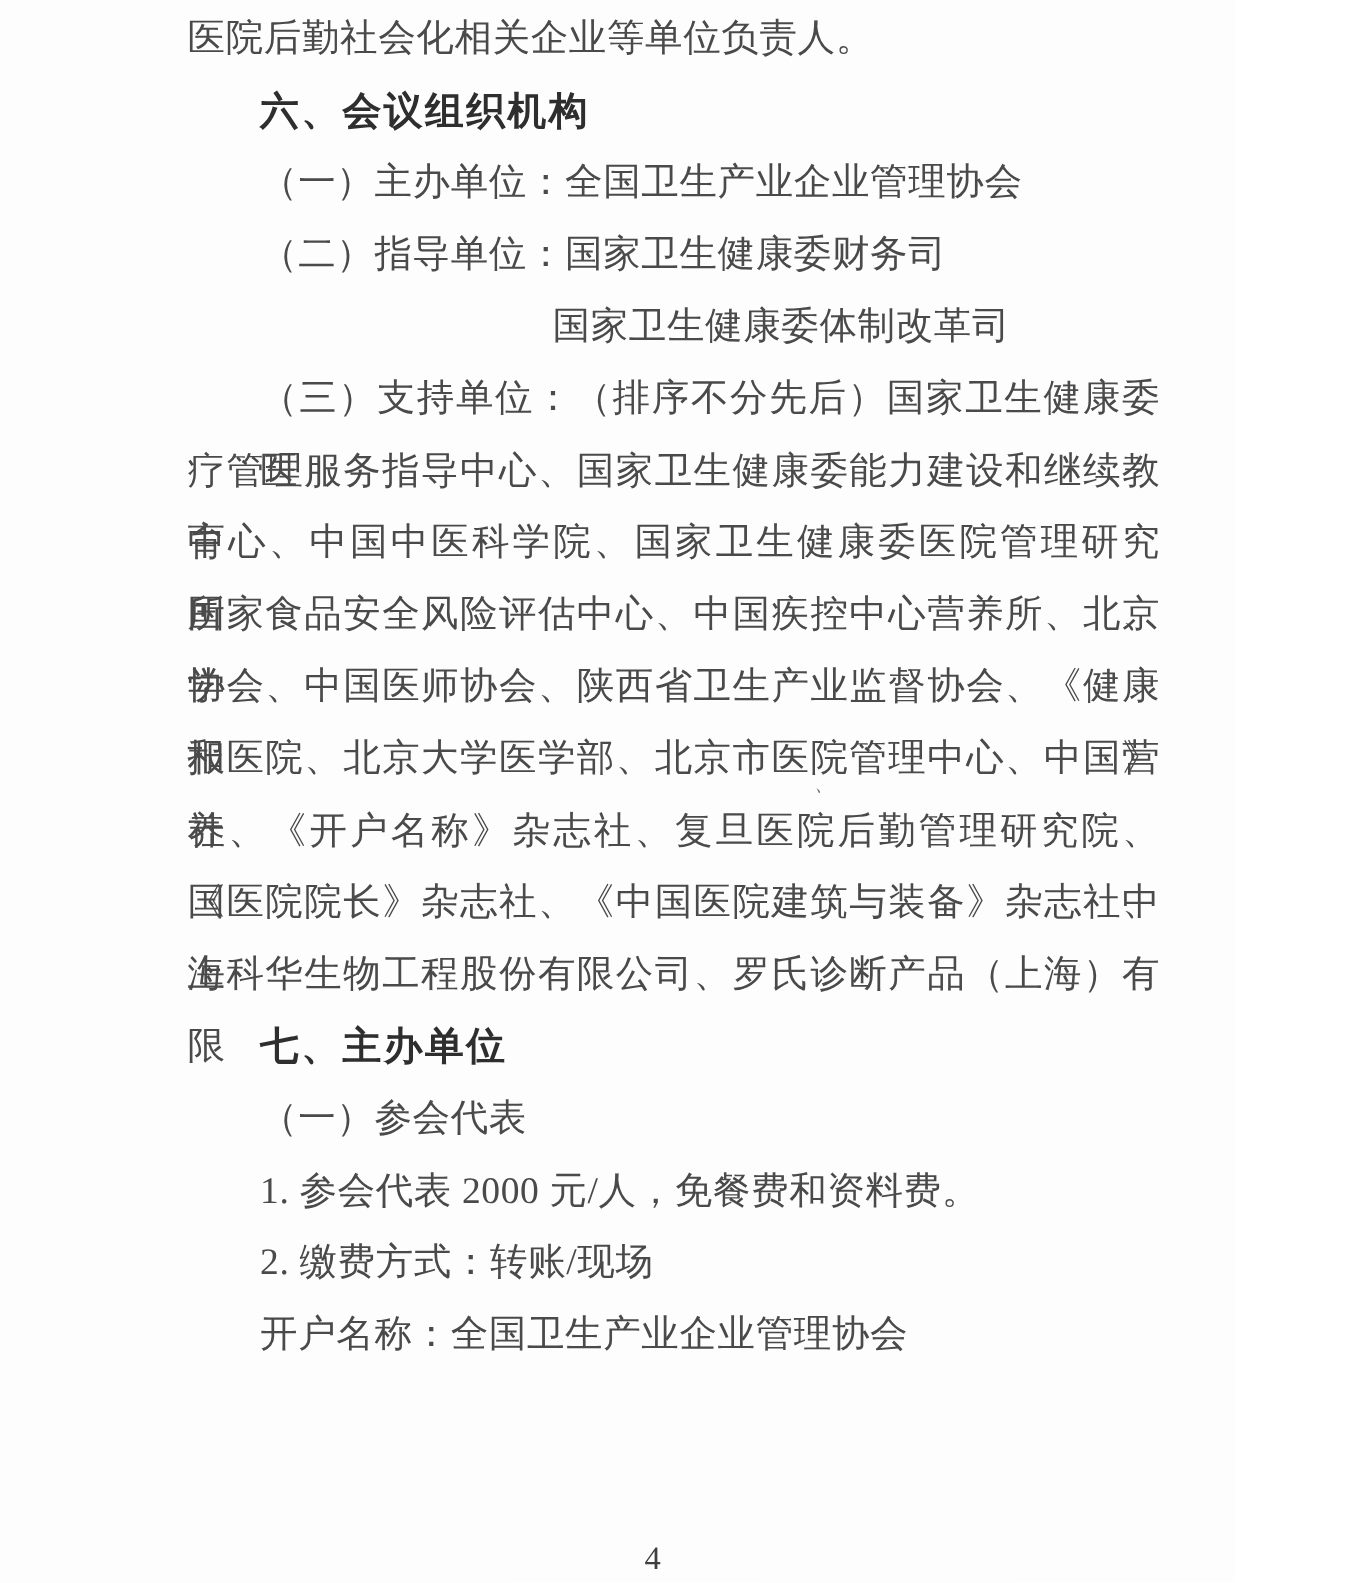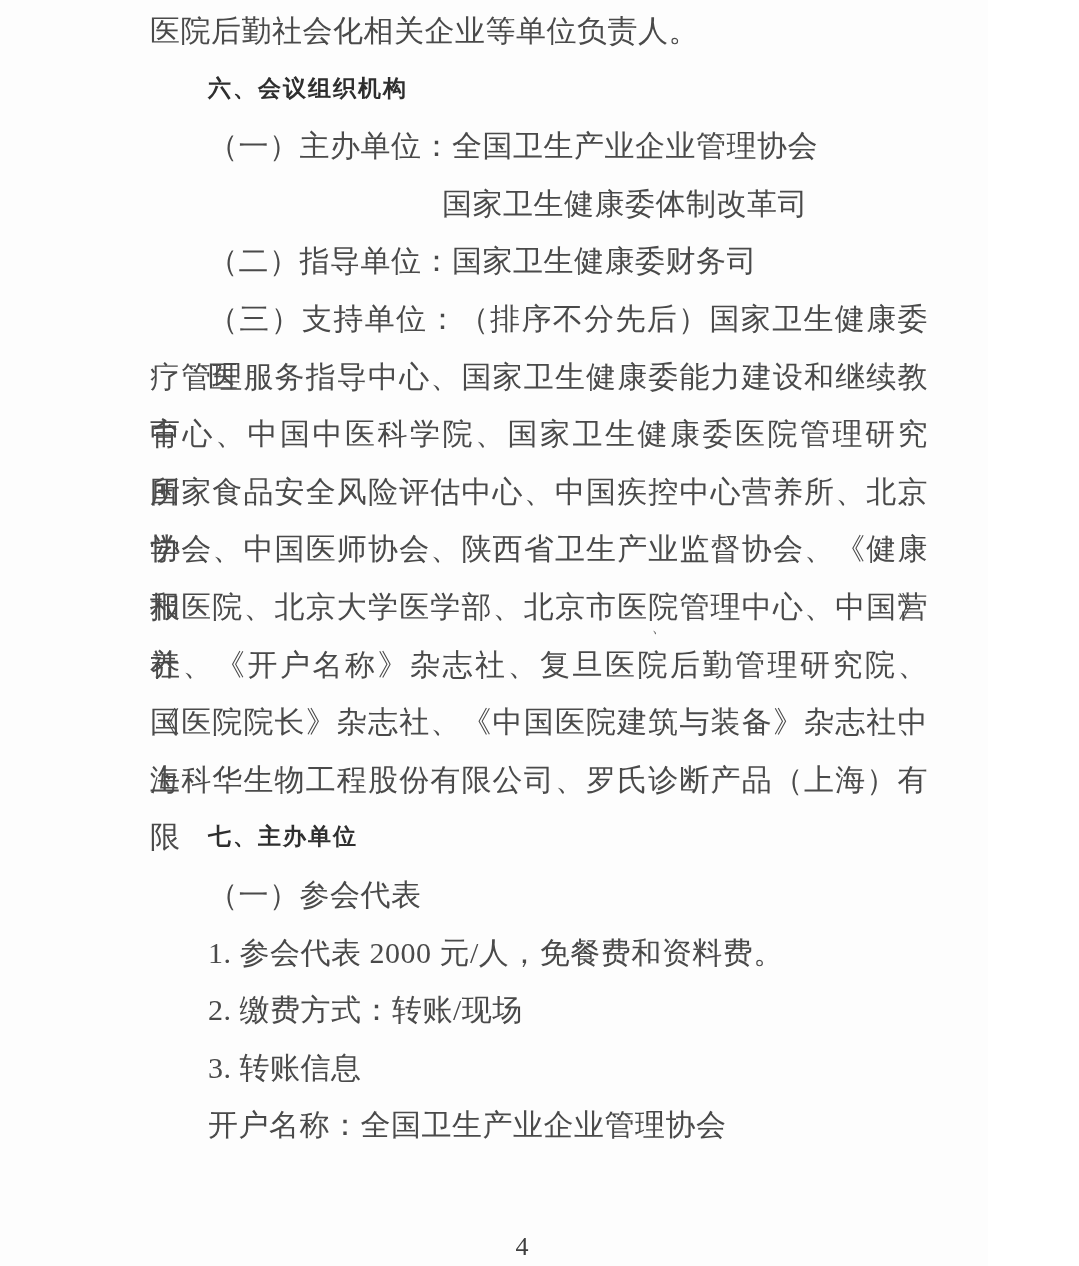--- a/index.html
+++ b/index.html
@@ -25,21 +25,21 @@
   .line {
     height: 57.6px;
     line-height: 57.6px;
     font-size: 30px;
     letter-spacing: 0.5px;
     white-space: pre;
     color: #4a4a4a;
   }
   .line.heading {
     font-weight: bold;
-    font-size: 23px;
+    font-size: 31px;
     color: #2e2e2e;
     letter-spacing: 2px;
   }
   .line.indent-first { padding-left: 58px; }
   .line.indent-deep  { padding-left: 292px; }
   .line.justify {
     white-space: normal;
     text-align: justify;
     text-align-last: justify;
     text-justify: inter-character;
@@ -64,33 +64,32 @@
   }
 </style>
 </head>
 <body>
 
 <div class="page">
   <div class="lines">
       <div class="line body indent-none">医院后勤社会化相关企业等单位负责人。</div>
       <div class="line heading indent-first">六、会议组织机构</div>
       <div class="line body indent-first">（一）主办单位：全国卫生产业企业管理协会</div>
+      <div class="line body indent-first">（二）指导单位：国家卫生健康委财务司</div>
       <div class="line body indent-deep">国家卫生健康委体制改革司</div>
-      <div class="line body indent-first">（二）指导单位：国家卫生健康委财务司</div>
       <div class="line body indent-first justify">（三）支持单位：（排序不分先后）国家卫生健康委医</div>
       <div class="line body indent-none justify">疗管理服务指导中心、国家卫生健康委能力建设和继续教育</div>
       <div class="line body indent-none justify">中心、中国中医科学院、国家卫生健康委医院管理研究所、</div>
       <div class="line body indent-none justify">国家食品安全风险评估中心、中国疾控中心营养所、北京协</div>
       <div class="line body indent-none justify">学会、中国医师协会、陕西省卫生产业监督协会、《健康报》</div>
       <div class="line body indent-none justify">和医院、北京大学医学部、北京市医院管理中心、中国营养</div>
       <div class="line body indent-none justify">社、《开户名称》杂志社、复旦医院后勤管理研究院、《中</div>
       <div class="line body indent-none justify">国医院院长》杂志社、《中国医院建筑与装备》杂志社、上</div>
       <div class="line body indent-none justify">海科华生物工程股份有限公司、罗氏诊断产品（上海）有限</div>
       <div class="line heading indent-first">七、主办单位</div>
       <div class="line body indent-first">（一）参会代表</div>
       <div class="line body indent-first">1. 参会代表 2000 元/人，免餐费和资料费。</div>
       <div class="line body indent-first">2. 缴费方式：转账/现场</div>
-      <div class="line body indent-first">3. 转账信息</div>
       <div class="line body indent-first">开户名称：全国卫生产业企业管理协会</div>
     </div>
   <span class="scan-artifact">、</span>
   <div class="page-number">4</div>
 </div>
 
 </body></html>

